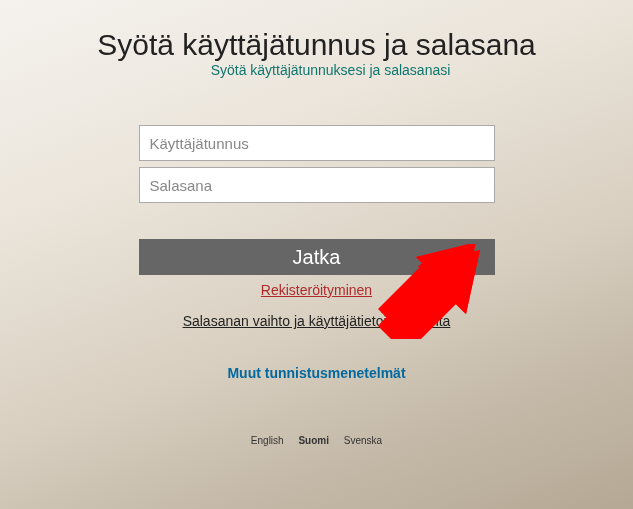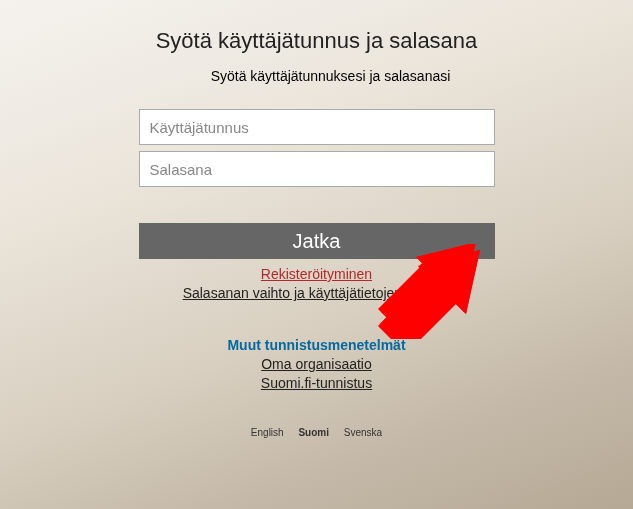--- a/index.html
+++ b/index.html
@@ -9,29 +9,28 @@
       height: 509px;
       background: linear-gradient(160deg, #f5f2ee 0%, #ebe5db 30%, #d8cfc0 60%, #c4b9a8 80%, #b5a995 100%);
       position: relative;
       overflow: hidden;
     }
     .container {
       text-align: center;
       padding-top: 28px;
     }
     .title {
-      font-size: 22px;
+      font-size: 30px;
       font-weight: normal;
       color: #222;
-      margin-bottom: 14px;
     }
     .subtitle {
       font-size: 14px;
-      color: #000000;
-      margin-bottom: 25px;
+      color: #0f766e;
+      margin-bottom: 47px;
       padding-left: 28px;
     }
     .form-wrap {
       width: 356px;
       margin: 0 auto;
     }
     .input-field {
       width: 100%;
       height: 36px;
       border: 1px solid #aaa;
@@ -52,21 +51,21 @@
       font-size: 20px;
       margin-top: 30px;
       cursor: pointer;
     }
     .links1 { margin-top: 6px; }
     .link-red {
       color: #b02a2a;
       text-decoration: underline;
       font-size: 14px;
       display: inline-block;
-      margin-bottom: 2px;
+      margin-bottom: 14px;
       cursor: pointer;
     }
     .link-dark {
       color: #222;
       text-decoration: underline;
       font-size: 14px;
       display: inline-block;
       margin-bottom: 2px;
       cursor: pointer;
     }
@@ -106,22 +105,21 @@
     <input type="password" class="input-field" placeholder="Salasana" style="">
     <button class="submit-btn">Jatka</button>
 
     <div class="links1">
       <a class="link-red">Rekisteröityminen</a><br>
       <a class="link-dark">Salasanan vaihto ja käyttäjätietojen hallinta</a>
     </div>
 
     <div class="section2">
       <div class="section2-title">Muut tunnistusmenetelmät</div>
-      <a class="link-dark">Oma organisaatio</a><br>
-      <a class="link-dark">Suomi.fi-tunnistus</a>
+      <br>
     </div>
 
     <div class="lang-row">
       <span class="lang-item">English</span>
       <span class="lang-item lang-active">Suomi</span>
       <span class="lang-item">Svenska</span>
     </div>
   </div>
 </div>
 

